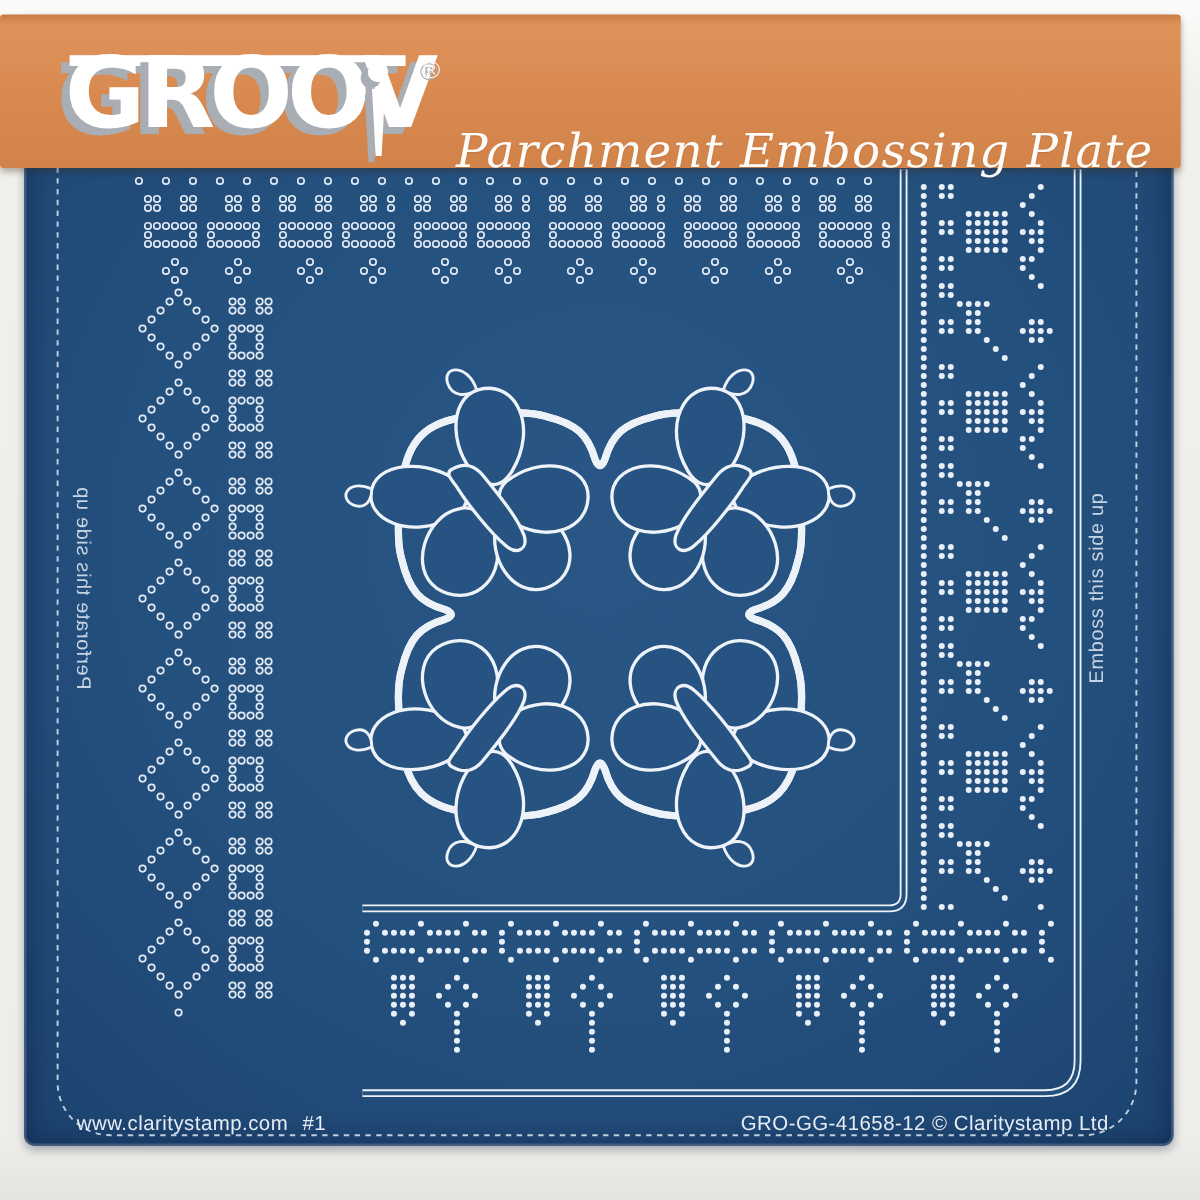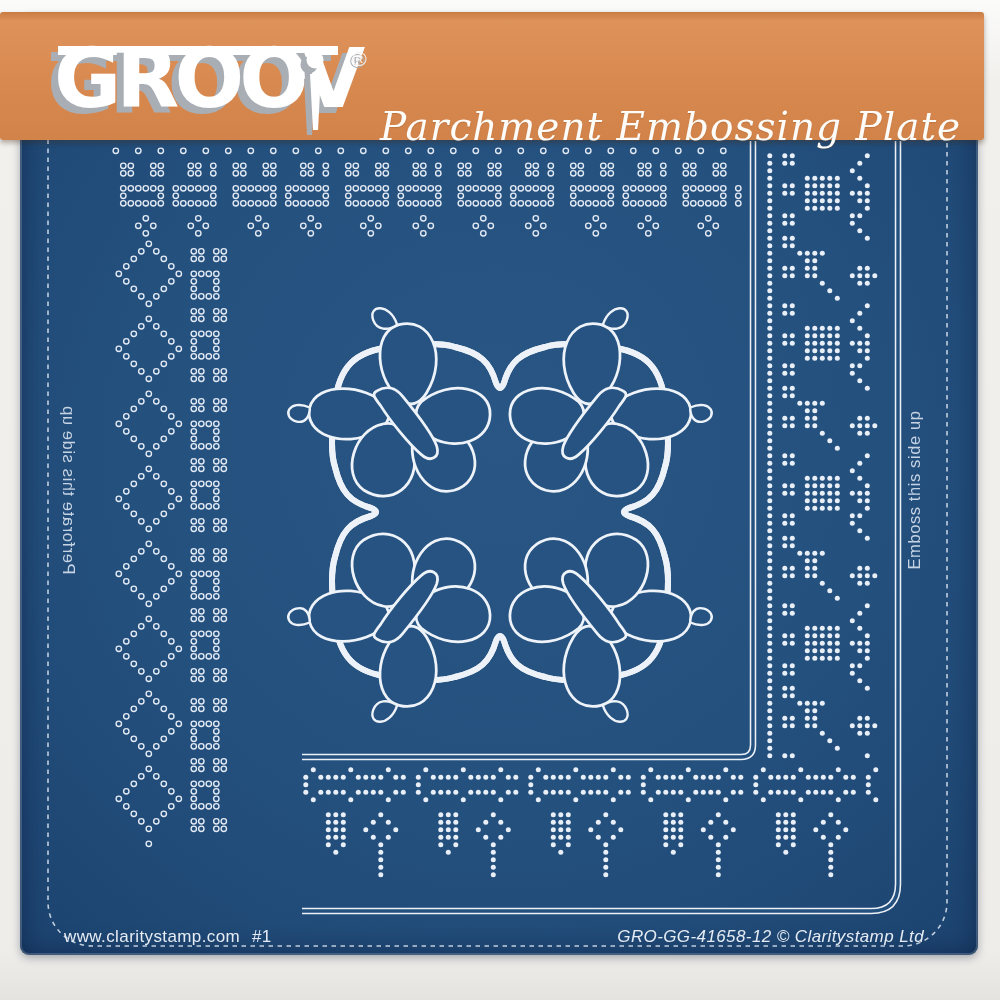--- a/index.html
+++ b/index.html
@@ -43,21 +43,21 @@
            color:#fdfcf8;letter-spacing:1px;text-shadow:0 1px 1px rgba(120,70,30,.25);margin-top:44px;}
   
   .note{position:absolute;width:300px;height:24px;text-align:center;
         font-size:16.5px;letter-spacing:.6px;color:#c6d3e3;}
   .note-left{left:-84px;top:478px;transform:rotate(-90deg) scaleY(-1);}
   .note-right{left:767px;top:478px;transform:rotate(-90deg);}
   
   .footer-text{position:absolute;top:927px;font-size:17px;color:#e6ecf4;letter-spacing:.4px;}
   .f-web{left:64px;}
   .f-num{left:252px;}
-  .f-code{right:76px;font-style:italic;}
+  .f-code{right:76px;}
 </style>
 </head>
 <body>
 
 <div class="stage">
 
   <div class="plate"></div>
 
   <svg class="art" viewBox="0 0 1000 1000" aria-hidden="true">
 

